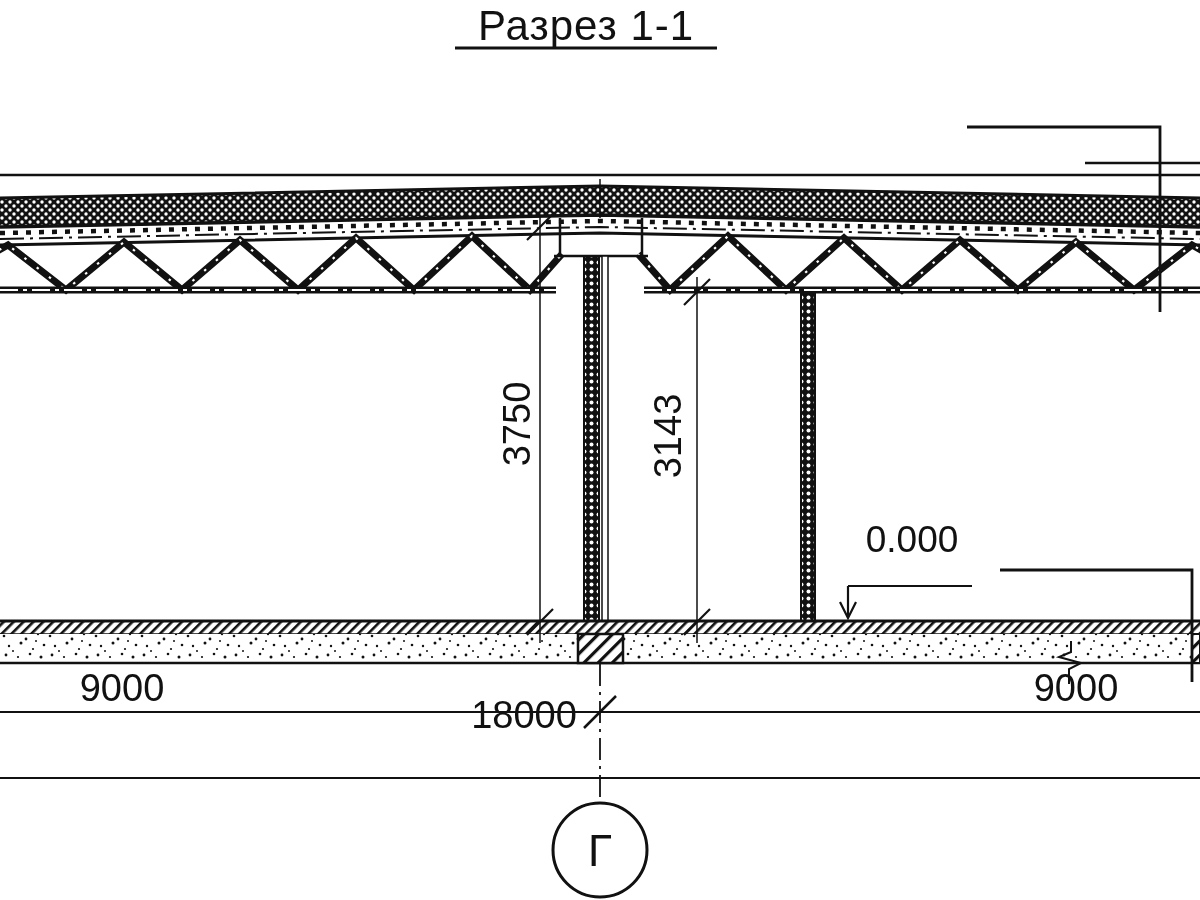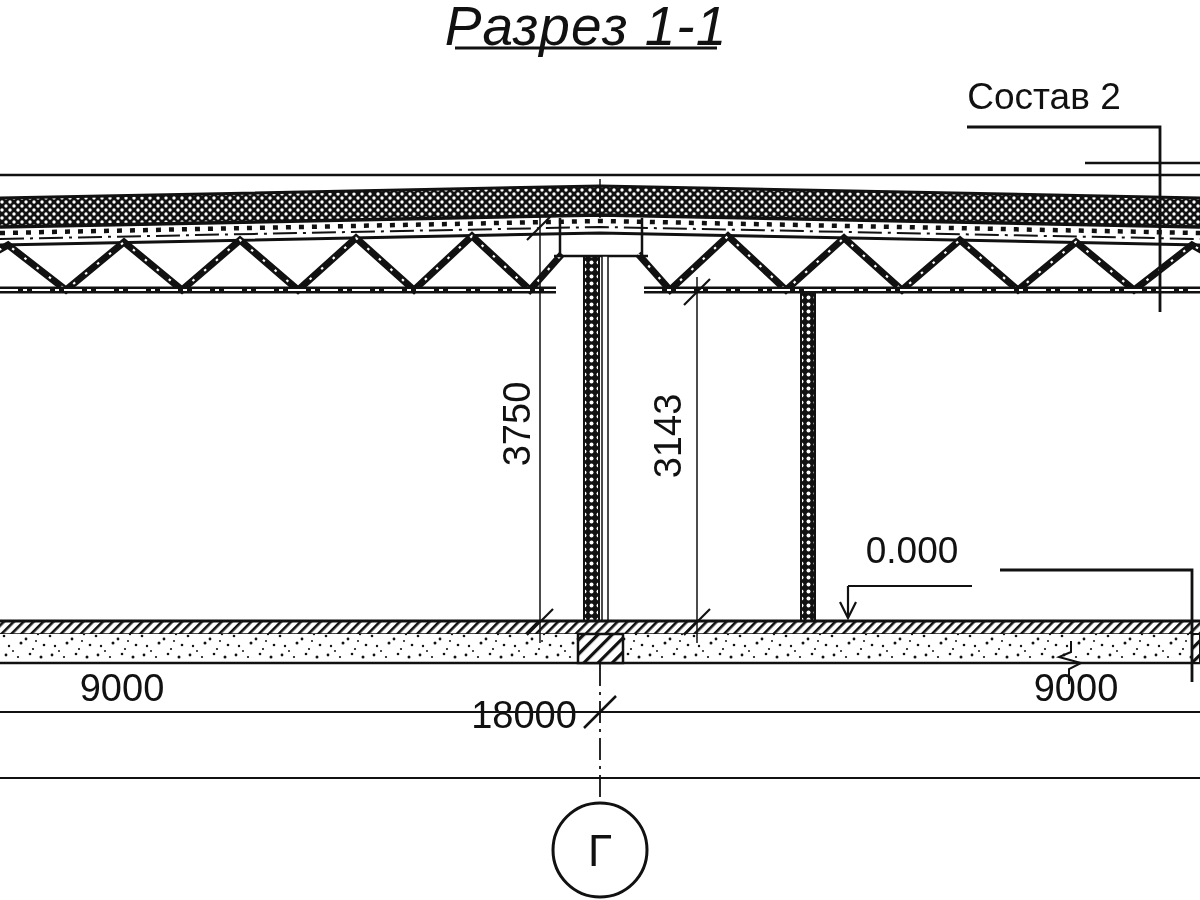--- a/index.html
+++ b/index.html
@@ -2,21 +2,21 @@
 <html><head>
 <meta charset="utf-8">
 <style>
   html,body{margin:0;padding:0;background:#fff;}
   .canvas{position:relative;width:1200px;height:900px;background:#fff;overflow:hidden;
           font-family:"Liberation Sans",sans-serif;color:#111;}
   .canvas svg{position:absolute;left:0;top:0;}
   .t{position:absolute;transform:translate(-50%,-50%);white-space:nowrap;color:#111;
      font-family:"Liberation Sans",sans-serif;line-height:1;}
   .rot{transform:translate(-50%,-50%) rotate(-90deg);}
-  .title{font-size:55px;font-style:italic;letter-spacing:1px;}
+  .title{font-size:42px;letter-spacing:1px;}
   .lbl{font-size:37px;}
   .dim{font-size:38px;}
   .axis{font-size:44px;}
 </style>
 </head>
 <body>
 
 <div class="canvas">
 
 <svg width="1200" height="900" viewBox="0 0 1200 900">
@@ -141,24 +141,23 @@
   <g>
     <line x1="600" y1="664" x2="600" y2="802" stroke="#111" stroke-width="1.8" stroke-dasharray="22 6 3 6"></line>
   </g>
   <g>
     <circle cx="600" cy="850" r="47" fill="#fff" stroke="#111" stroke-width="3"></circle>
   </g>
 </svg>
 
   <div class="t title" style="left:586px;top:26px;">Разрез 1-1</div>
 
-  <div class="t lbl" style="left:1044px;top:96px;">Состав 2</div>
 
 
-  <div class="t lbl" style="left:912px;top:550px;">0.000</div>
+  <div class="t lbl" style="left:912px;top:539px;">0.000</div>
 
   <div class="t dim rot" style="left:517px;top:424px;">3750</div>
 
   <div class="t dim rot" style="left:668px;top:436px;">3143</div>
 
   <div class="t dim" style="left:122px;top:688px;">9000</div>
 
   <div class="t dim" style="left:1076px;top:688px;">9000</div>
 
   <div class="t dim" style="left:524px;top:715px;">18000</div>

